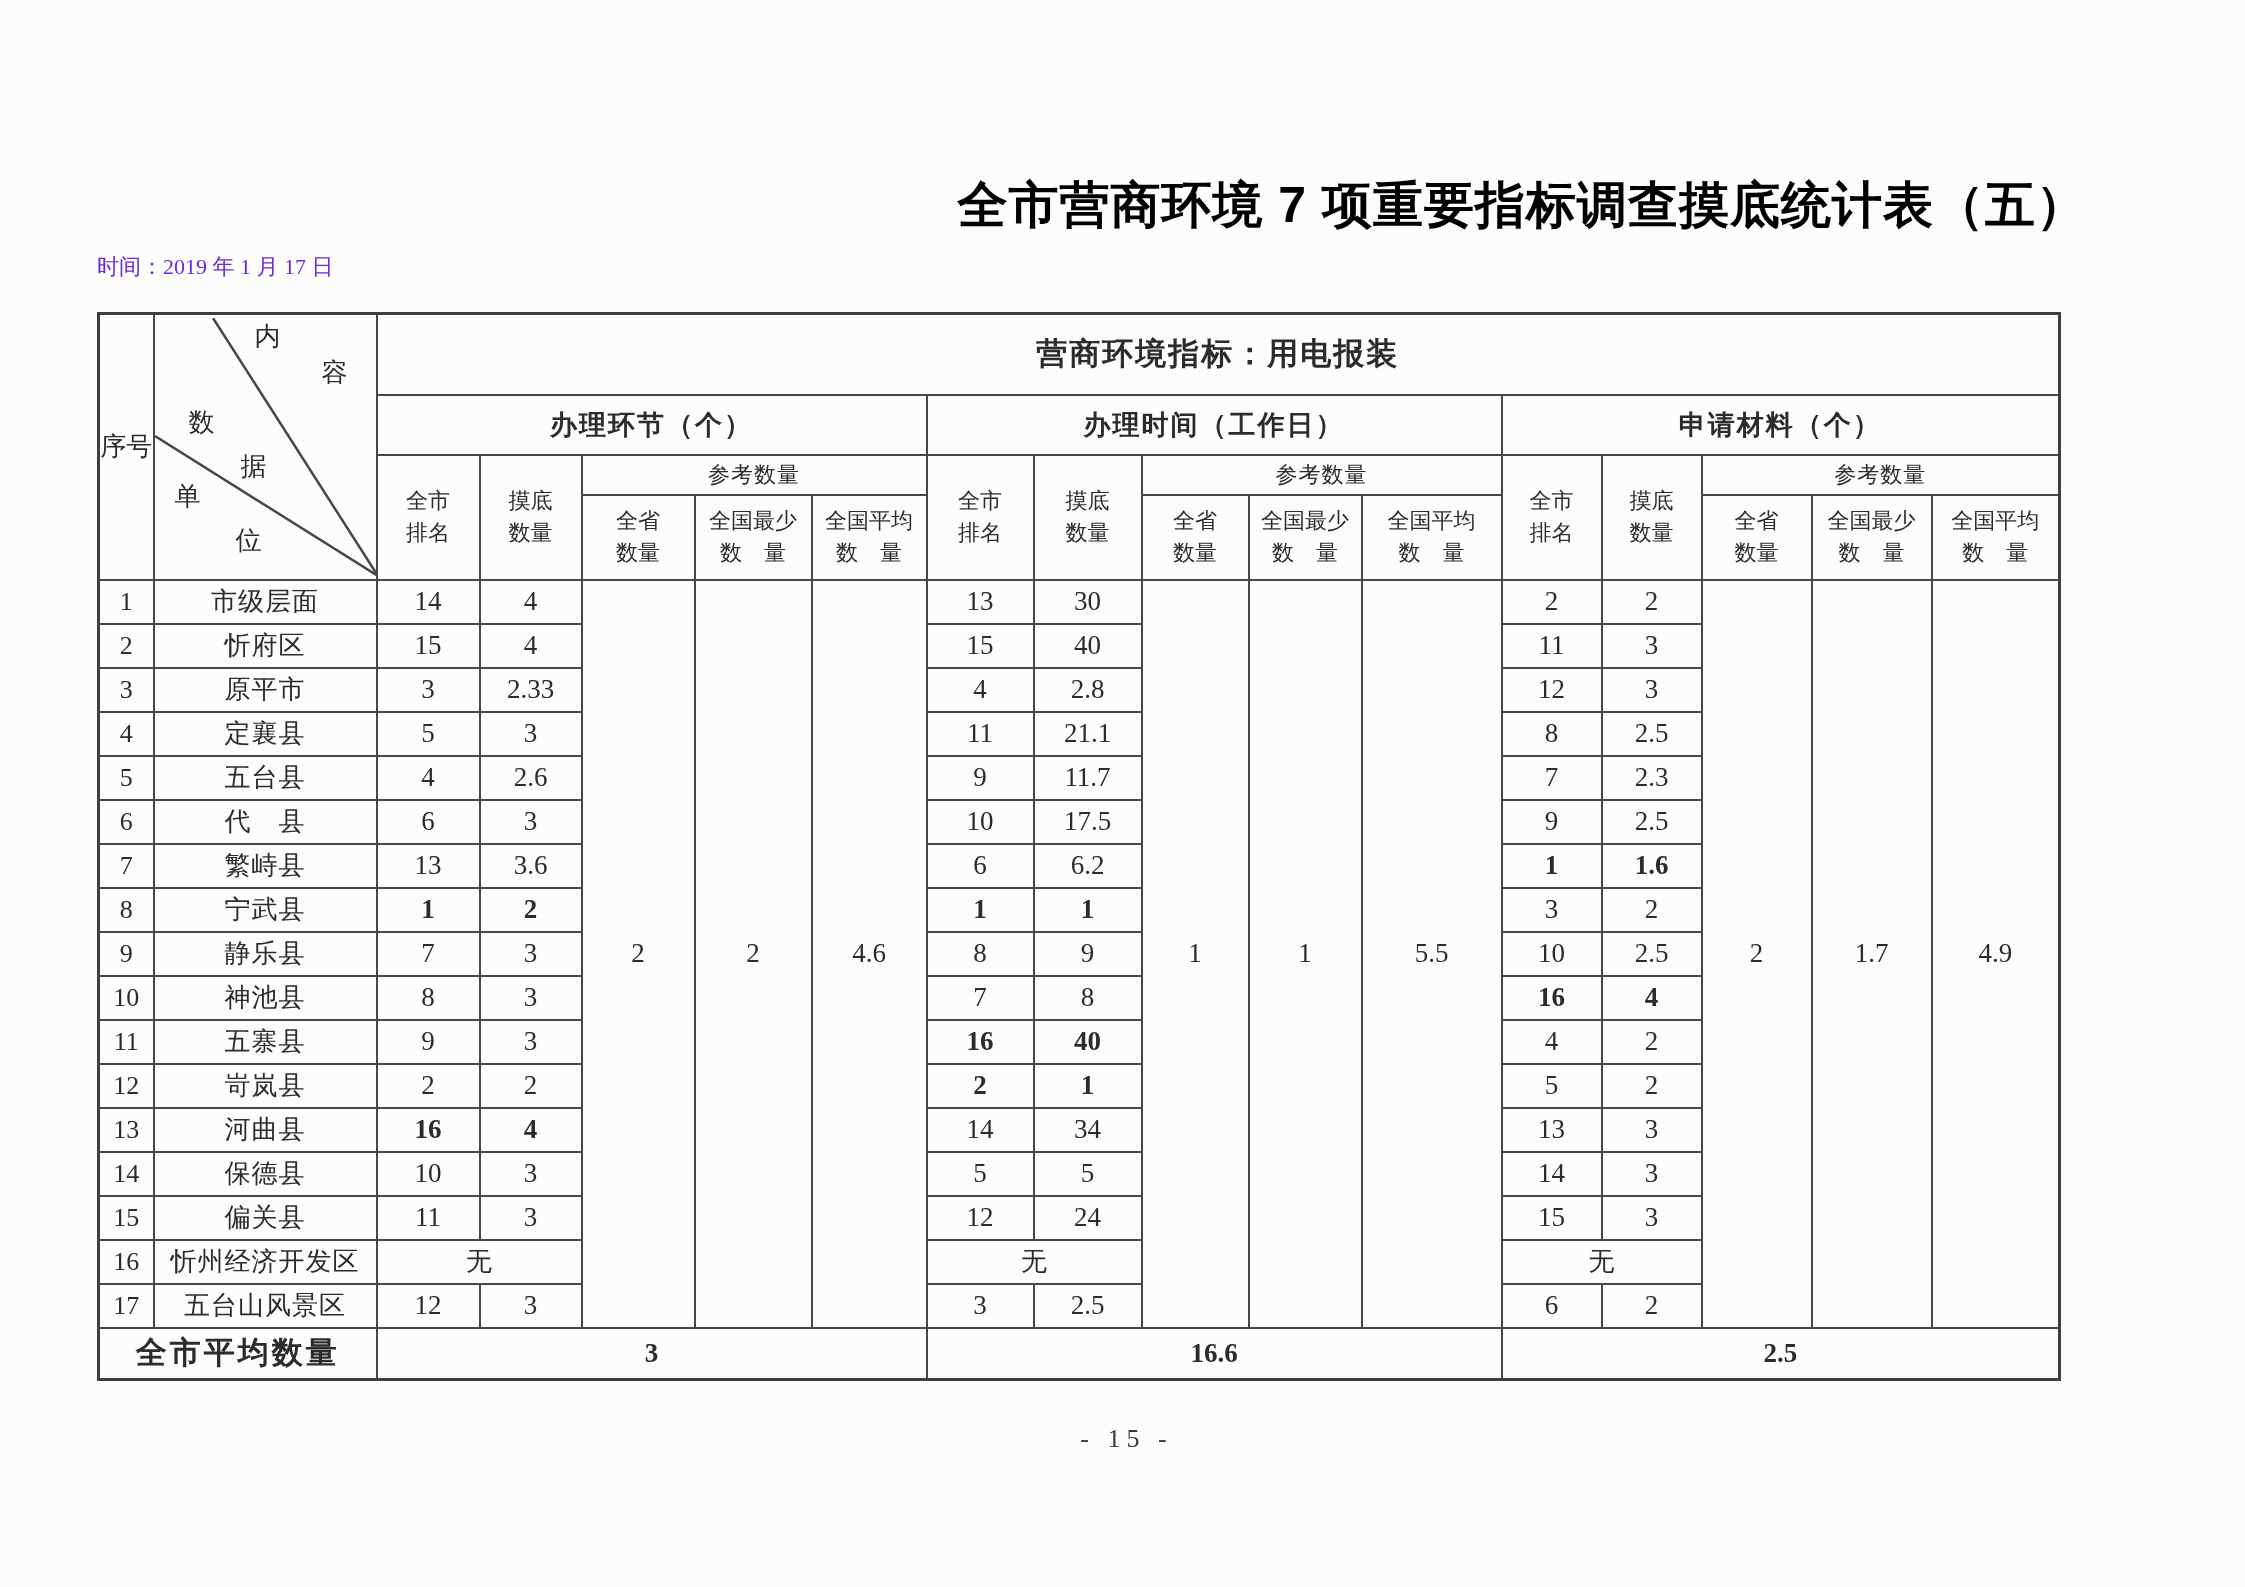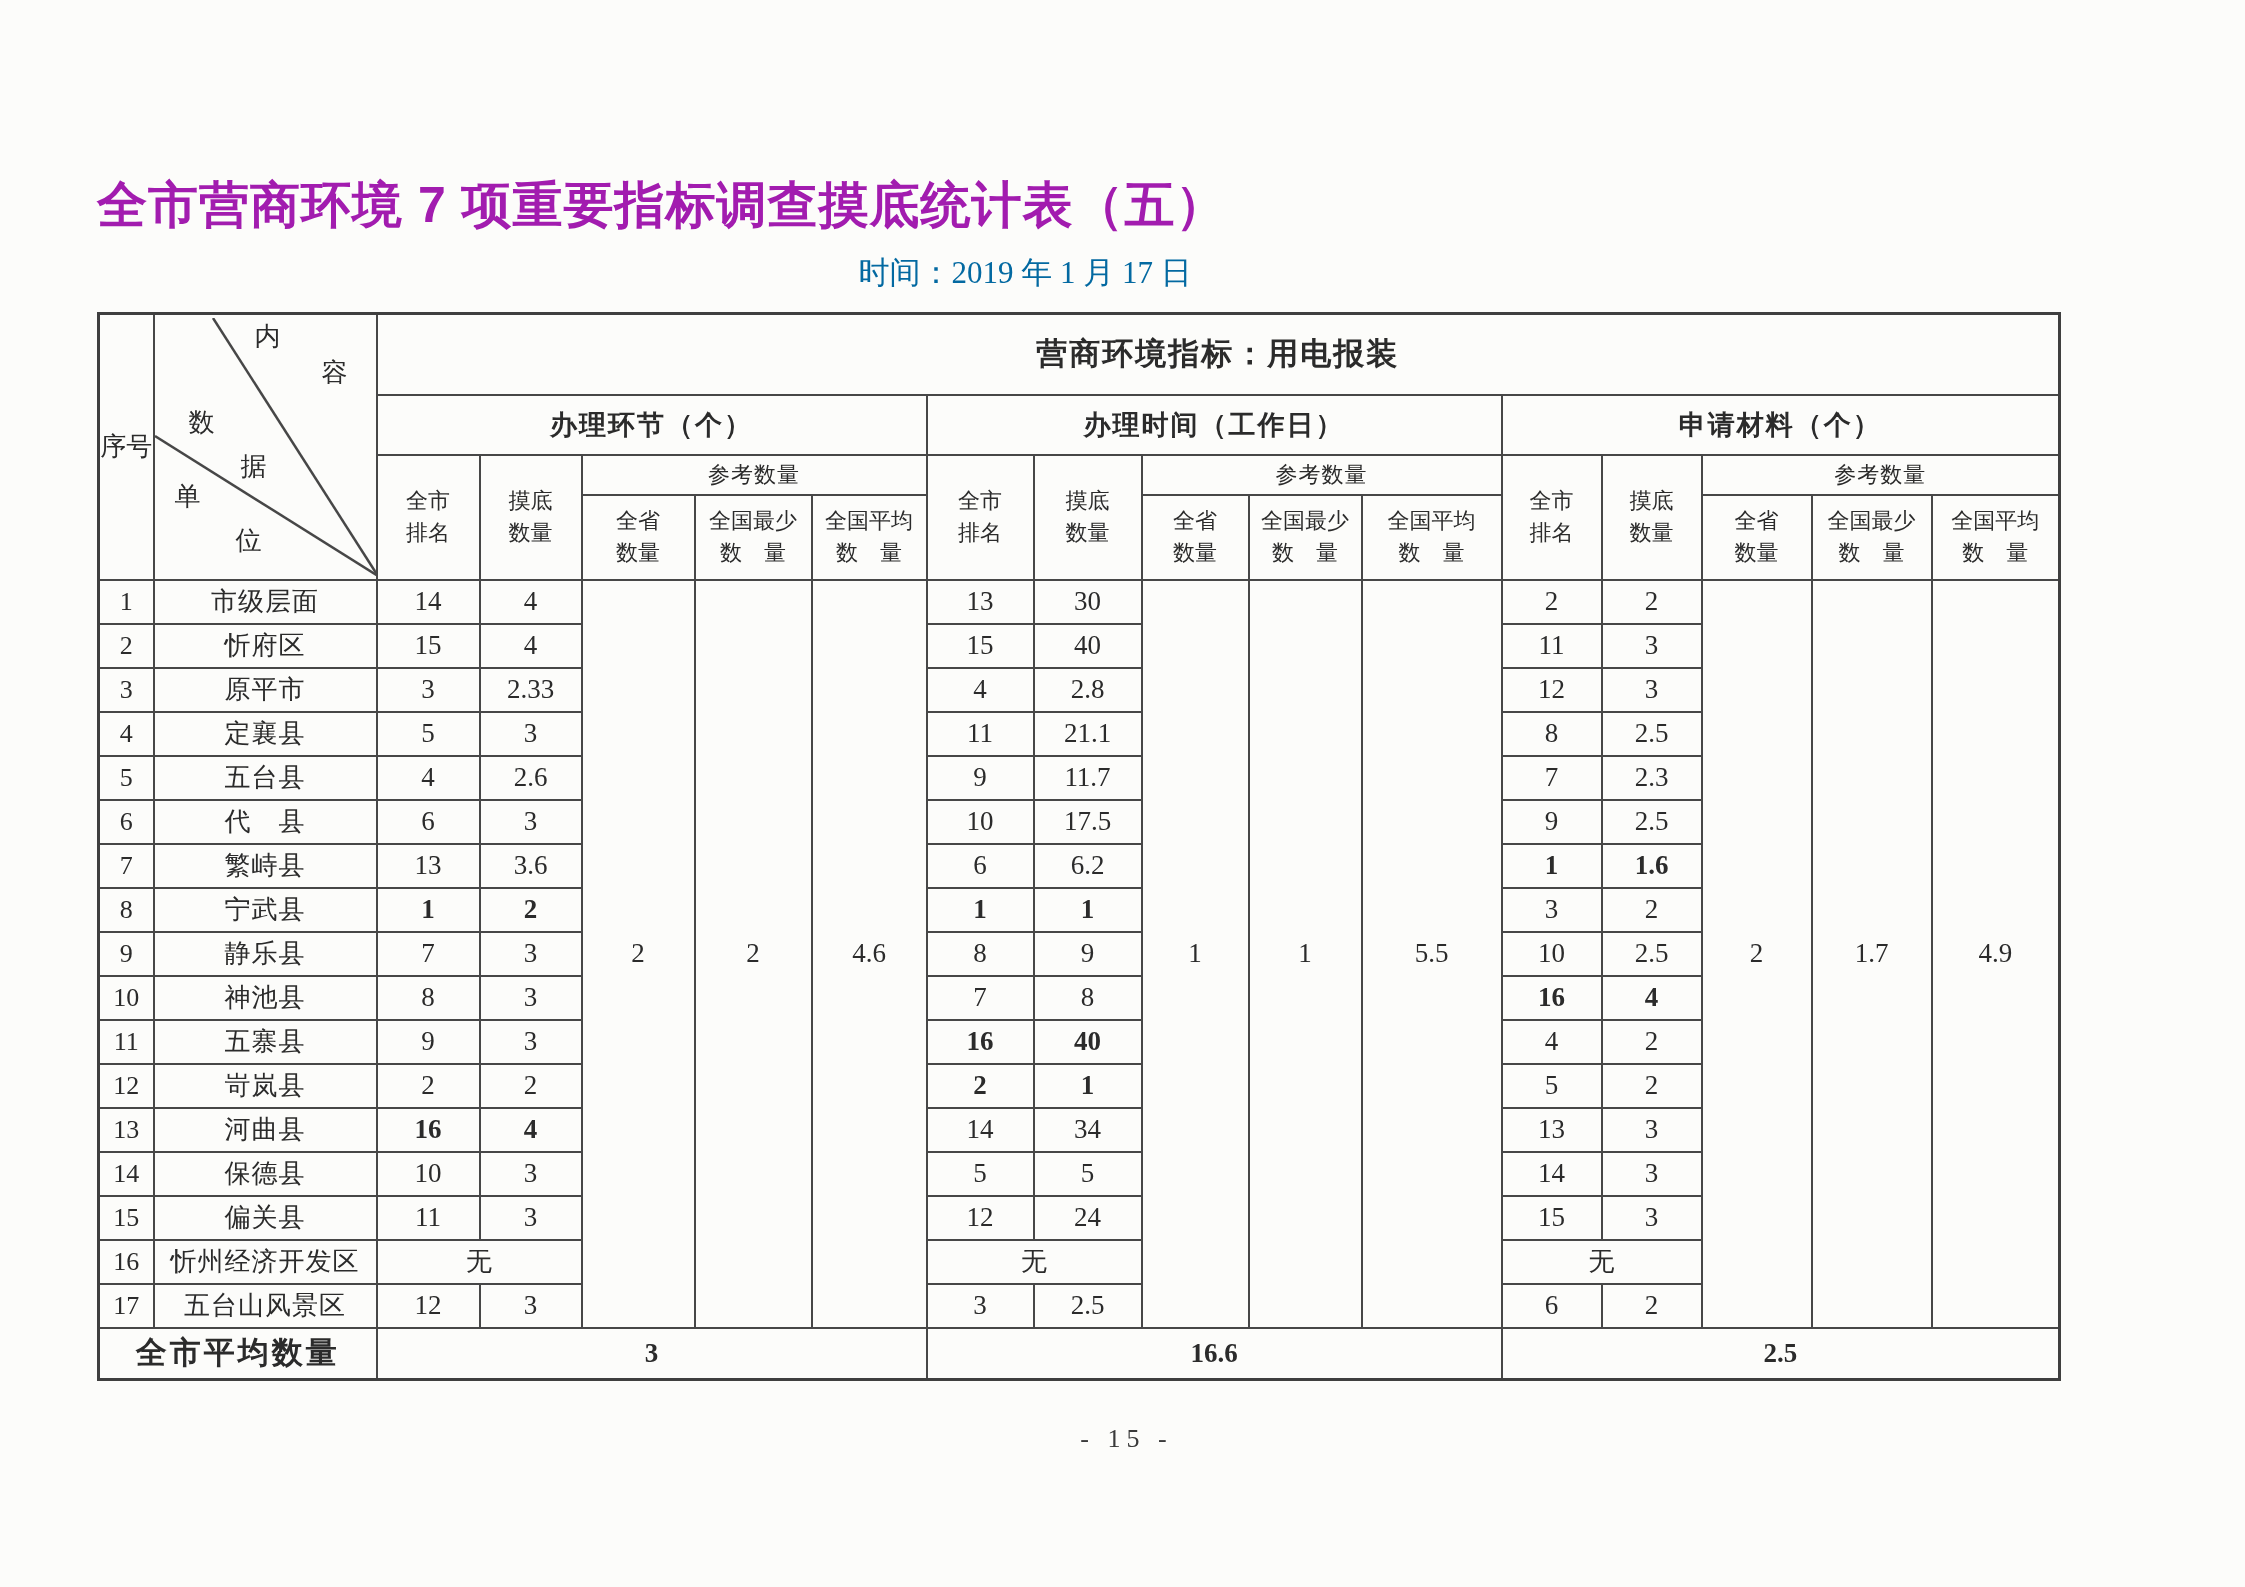--- a/index.html
+++ b/index.html
@@ -5,27 +5,27 @@
   html,body{margin:0;padding:0;}
   body{
     width:2245px;height:1587px;position:relative;
     background:#fcfcfa;
     font-family:"Liberation Sans",sans-serif;
     color:#2b2b2b;
     -webkit-font-smoothing:antialiased;
   }
   .doc-title{
     position:absolute;left:97px;top:172px;width:1990px;
-    text-align:left;font-size:50px;font-weight:bold;color:#a21caf;
+    text-align:right;font-size:50px;font-weight:bold;color:#000000;
     letter-spacing:1px;
   }
   .date-line{
     position:absolute;left:97px;top:252px;width:1961px;
-    text-align:center;padding-right:105px;box-sizing:border-box;
-    font-size:31px;color:#0369a1;
+    text-align:left;padding-right:105px;box-sizing:border-box;
+    font-size:22px;color:#6d28d9;
     font-family:"Liberation Serif",serif;
   }
   table.stat{
     position:absolute;left:97px;top:312px;
     width:1961px;border-collapse:collapse;table-layout:fixed;
     border:3px solid #3f3f3f;
   }
   table.stat td{
     border:2px solid #474747;
     text-align:center;vertical-align:middle;

